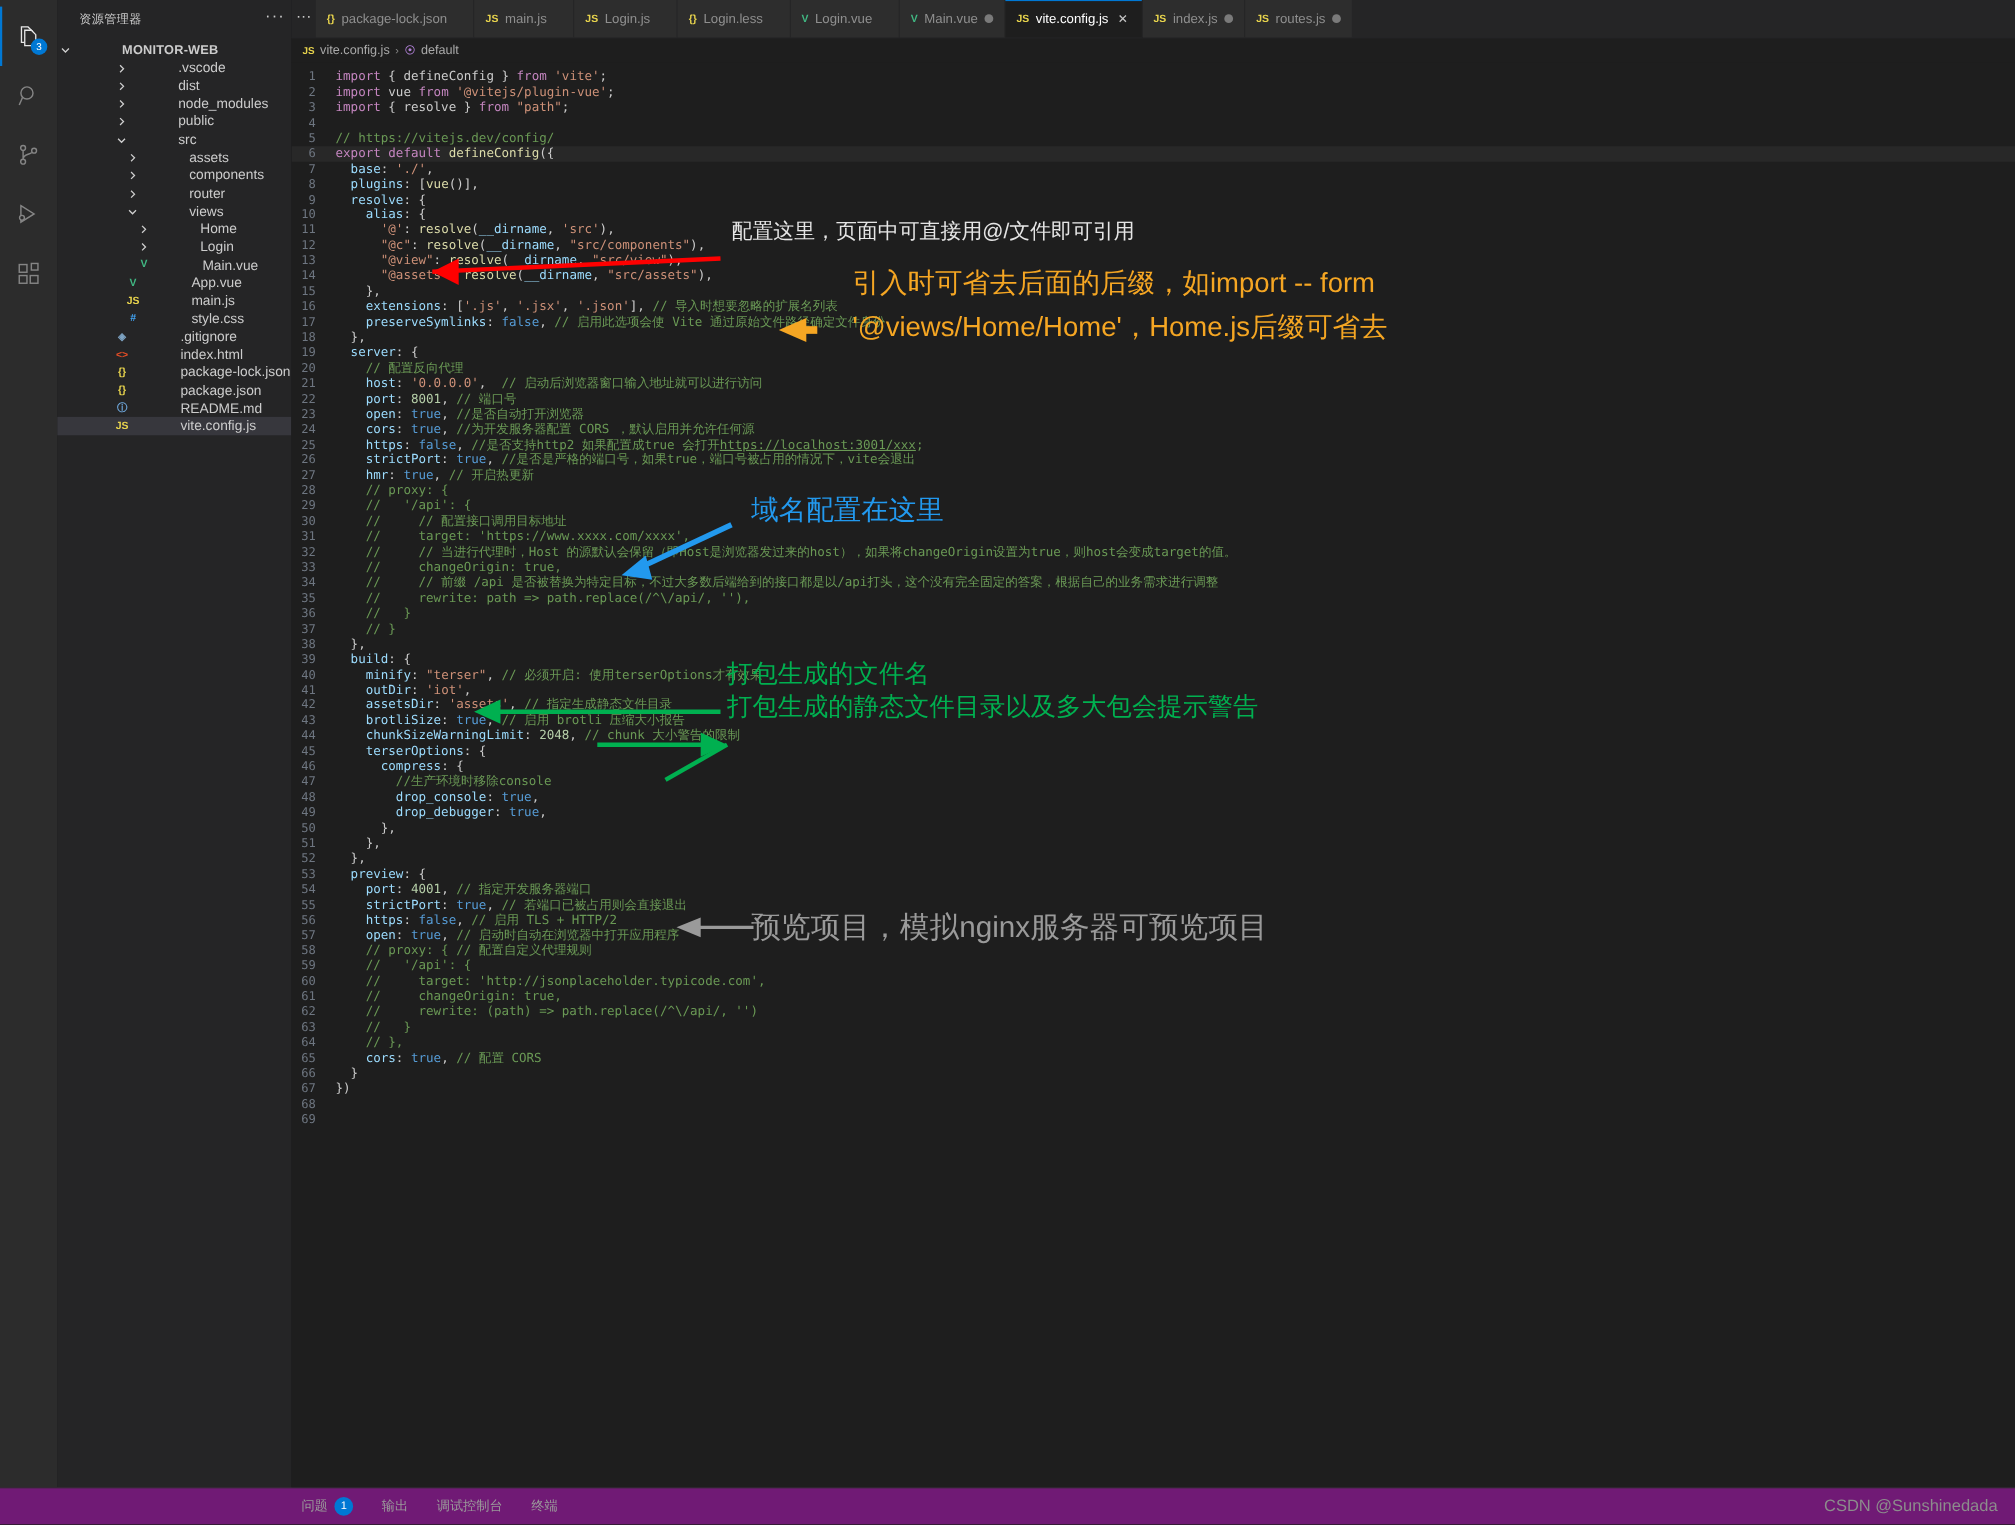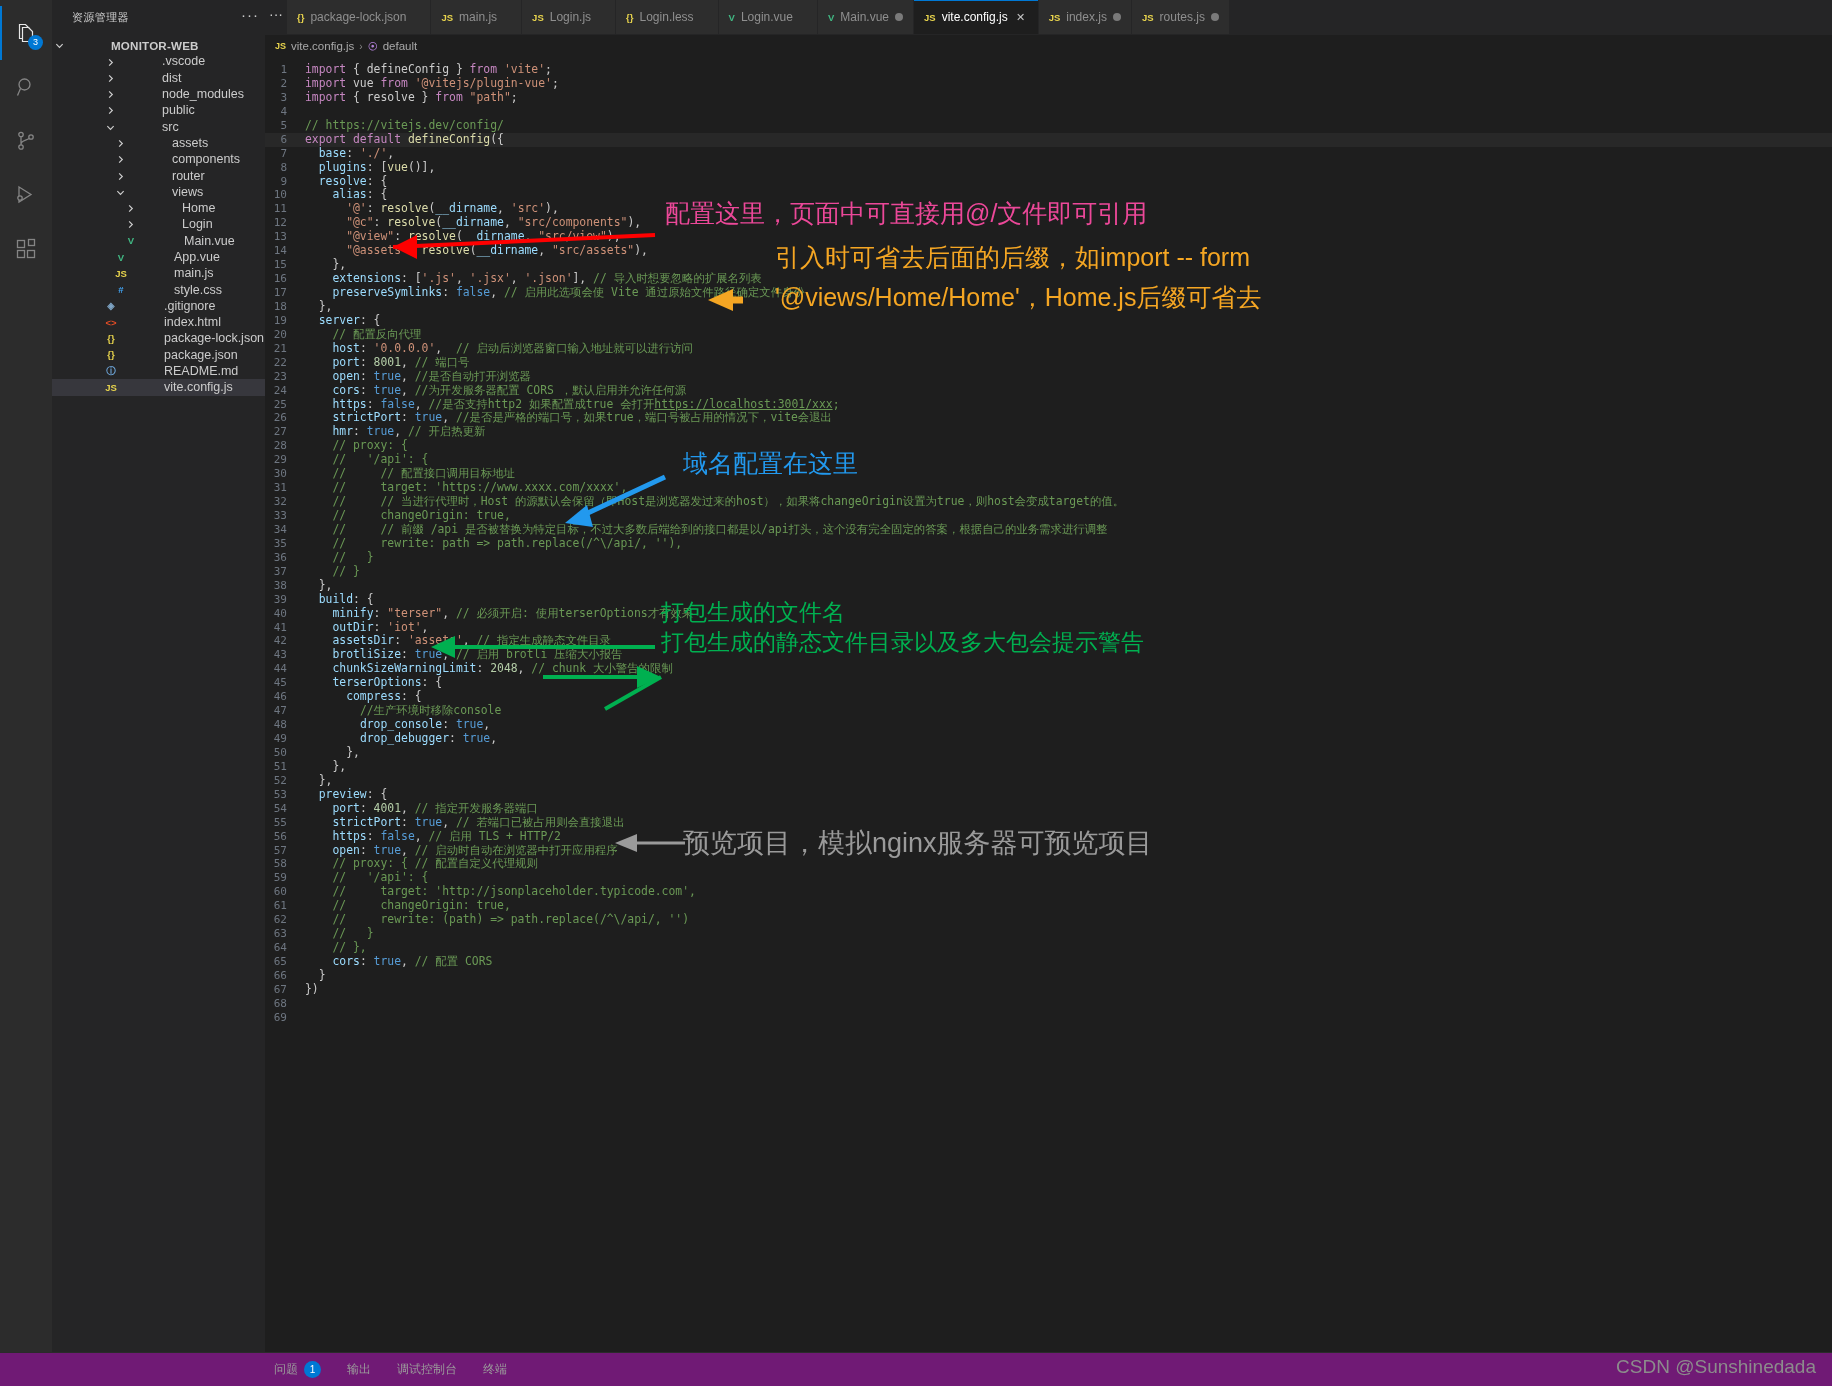--- a/index.html
+++ b/index.html
@@ -61,32 +61,32 @@
   .s  { color:#ce9178; } 
   .c  { color:#6a9955; } 
   .f  { color:#dcdcaa; } 
   .v  { color:#9cdcfe; } 
   .n  { color:#b5cea8; }
   .ul { text-decoration:underline; }
 
   
   .overlay { position:absolute; inset:0; pointer-events:none; }
   .anno { position:absolute; white-space:pre; font-family:"Liberation Sans", sans-serif; }
-  .anno-red   { color:#ec4899; font-size:25px; }
+  .anno-red   { color:#e5e5e5; font-size:19px; }
   .anno-org   { color:#f5a623; font-size:25px; line-height:41px; }
   .anno-blue  { color:#2299ee; font-size:25px; }
   .anno-green { color:#00b050; font-size:23px; line-height:30px; }
   .anno-gray  { color:#9a9a9a; font-size:27px; }
 
   
   .panelbar { height:34px; background:#701a75; border-top:1px solid #2b2b2b; display:flex; align-items:center; gap:26px; padding-left:12px; font-size:12px; color:#9b9b9b; }
   .panel-tab { display:flex; align-items:center; gap:6px; cursor:pointer; }
   .panel-badge { min-width:17px; height:17px; border-radius:9px; background:#0078d4; color:#fff; font-size:10px;
                  display:inline-flex; align-items:center; justify-content:center; padding:0 4px; }
-  .watermark { position:absolute; right:16px; bottom:8px; color:#8c8c8c; font-size:19px;margin-top:44px; }
+  .watermark { position:absolute; right:16px; bottom:8px; color:#8c8c8c; font-size:15px;margin-top:44px; }
 </style>
 </head>
 <body>
 
 <div class="app">
   <div class="body-row">
 
     <div class="activitybar">
       <div class="act-item active">
         <svg width="24" height="24" viewBox="0 0 24 24" fill="none" stroke="currentColor" stroke-width="1.2">

